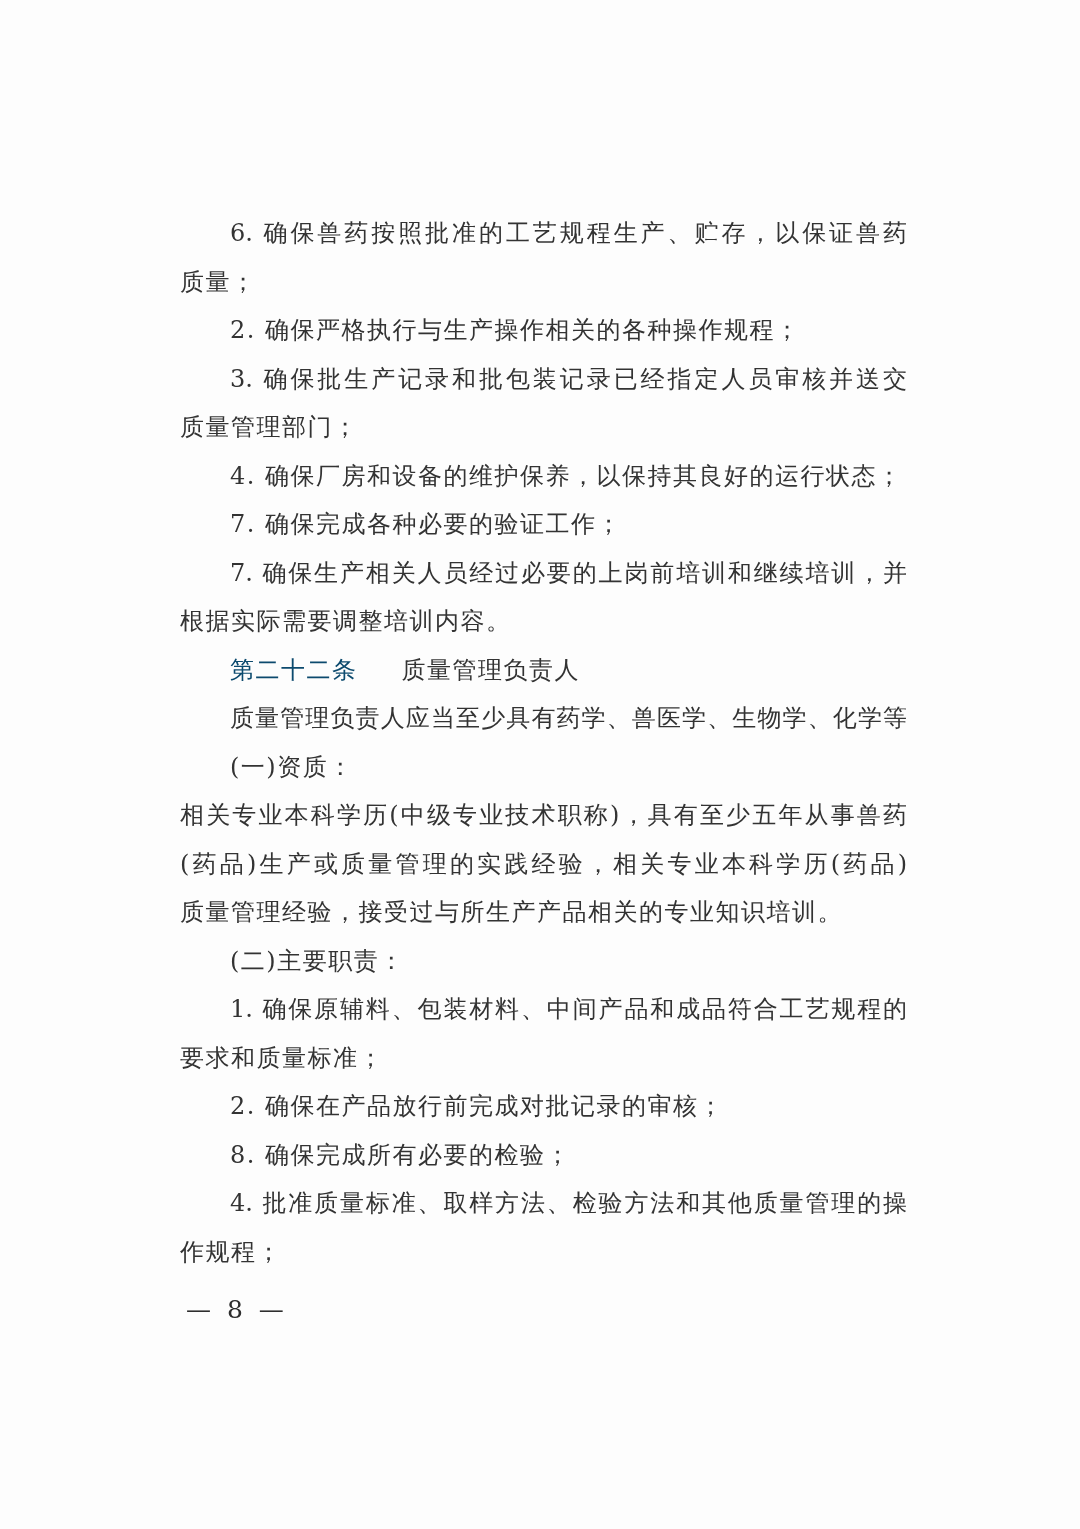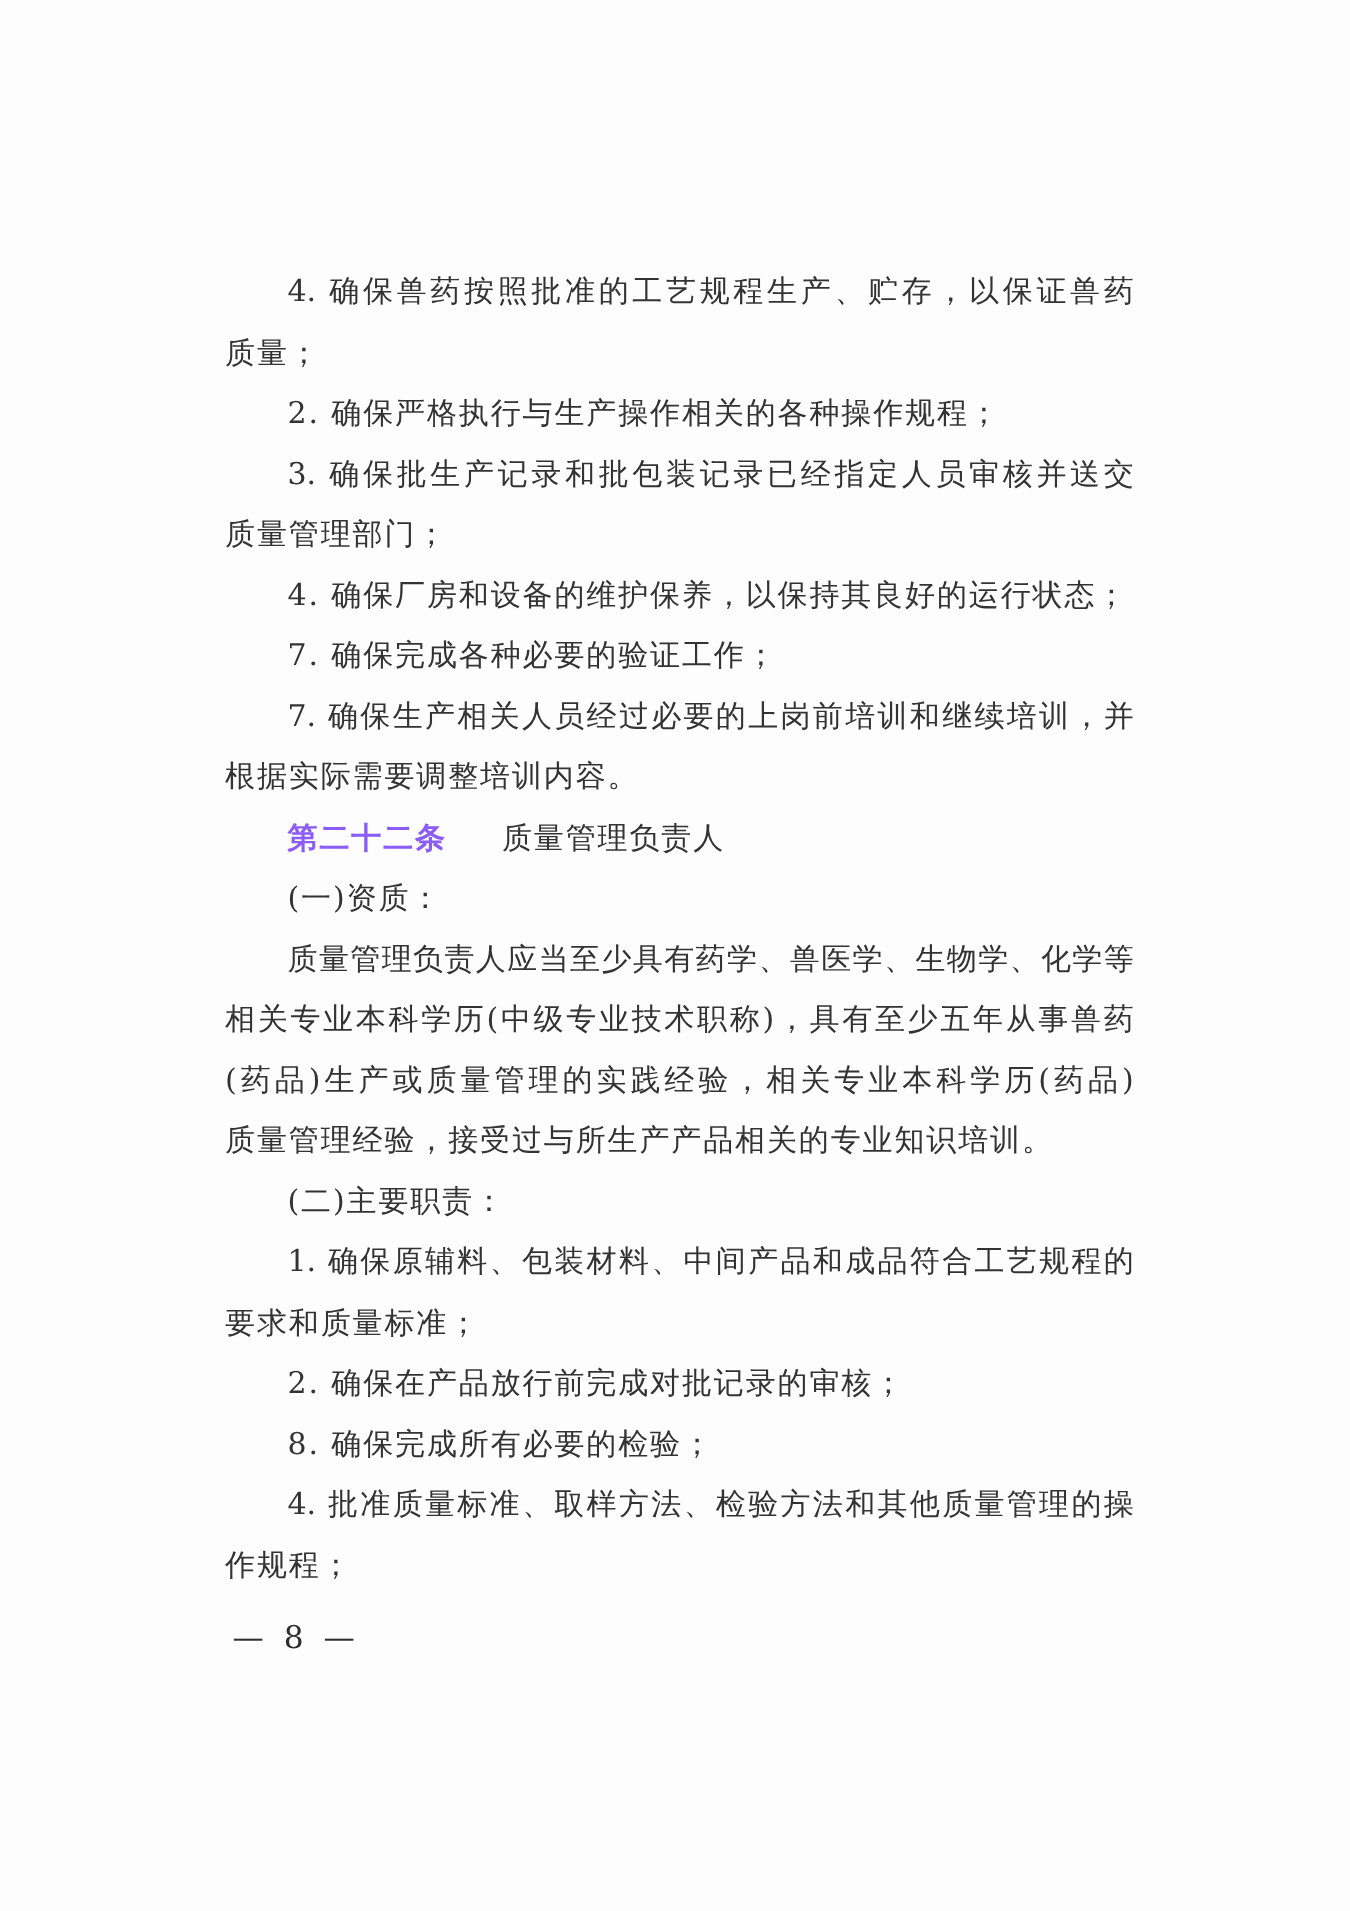--- a/index.html
+++ b/index.html
@@ -33,54 +33,54 @@
   }
   .line.justify {
     letter-spacing: 0;
     white-space: normal;
     text-align: justify;
     text-align-last: justify;
     text-justify: inter-character;
     overflow: hidden;
   }
   .article-no {
-    font-weight: bold;
-    color: #8b5cf6;
+    font-weight: normal;
+    color: #0c4a6e;
   }
   .heading-rest {
     margin-left: 44px;
   }
   .footer-page-number {
     position: absolute;
     left: 186px;
     top: 1286px;
     height: 48px;
     line-height: 48px;
     font-size: 25px;
     letter-spacing: 4px;
     color: #2e2e2e;
   }
 </style>
 </head>
 <body>
 
 <div class="page">
   <div class="doc-body">
-      <div class="line indent justify">4. 确保兽药按照批准的工艺规程生产、贮存，以保证兽药</div>
+      <div class="line indent justify">6. 确保兽药按照批准的工艺规程生产、贮存，以保证兽药</div>
       <div class="line">质量；</div>
       <div class="line indent">2. 确保严格执行与生产操作相关的各种操作规程；</div>
       <div class="line indent justify">3. 确保批生产记录和批包装记录已经指定人员审核并送交</div>
       <div class="line">质量管理部门；</div>
       <div class="line indent">4. 确保厂房和设备的维护保养，以保持其良好的运行状态；</div>
       <div class="line indent">7. 确保完成各种必要的验证工作；</div>
       <div class="line indent justify">7. 确保生产相关人员经过必要的上岗前培训和继续培训，并</div>
       <div class="line">根据实际需要调整培训内容。</div>
       <div class="line indent"><span class="article-no">第二十二条</span><span class="heading-rest">质量管理负责人</span></div>
+      <div class="line indent justify">质量管理负责人应当至少具有药学、兽医学、生物学、化学等</div>
       <div class="line indent">(一)资质：</div>
-      <div class="line indent justify">质量管理负责人应当至少具有药学、兽医学、生物学、化学等</div>
       <div class="line justify">相关专业本科学历(中级专业技术职称)，具有至少五年从事兽药</div>
       <div class="line justify">(药品)生产或质量管理的实践经验，相关专业本科学历(药品)</div>
       <div class="line">质量管理经验，接受过与所生产产品相关的专业知识培训。</div>
       <div class="line indent">(二)主要职责：</div>
       <div class="line indent justify">1. 确保原辅料、包装材料、中间产品和成品符合工艺规程的</div>
       <div class="line">要求和质量标准；</div>
       <div class="line indent">2. 确保在产品放行前完成对批记录的审核；</div>
       <div class="line indent">8. 确保完成所有必要的检验；</div>
       <div class="line indent justify">4. 批准质量标准、取样方法、检验方法和其他质量管理的操</div>
       <div class="line">作规程；</div>

